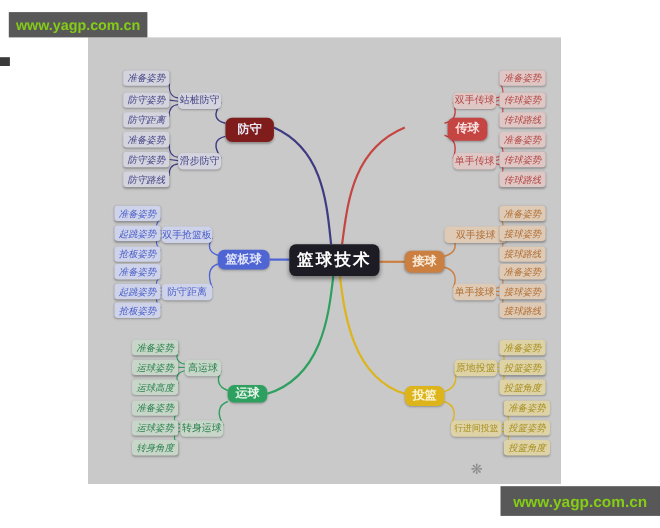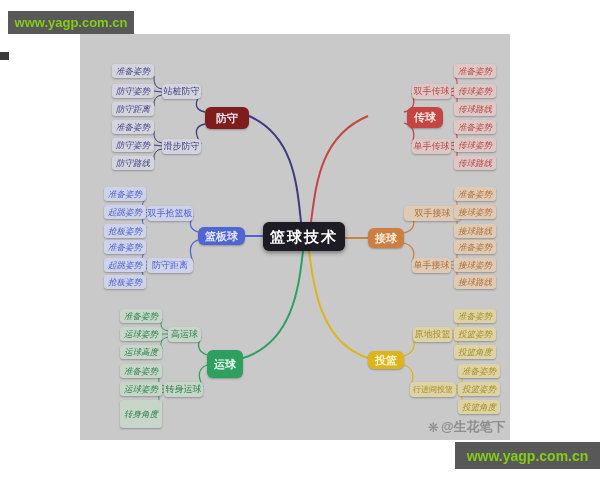--- a/index.html
+++ b/index.html
@@ -140,29 +140,29 @@
 <div class="n m b1" style="left:198px;top:227px;width:47px;height:18px">篮板球</div>
 <div class="n c t1" style="left:147px;top:206px;width:46px;height:15px">双手抢篮板</div>
 <div class="n l t1" style="left:104px;top:187px;width:42px;height:14px">准备姿势</div>
 <div class="n l t1" style="left:104px;top:205px;width:42px;height:14px">起跳姿势</div>
 <div class="n l t1" style="left:104px;top:224px;width:42px;height:14px">抢板姿势</div>
 <div class="n c t1" style="left:147px;top:258px;width:46px;height:15px">防守距离</div>
 <div class="n l t1" style="left:104px;top:240px;width:42px;height:14px">准备姿势</div>
 <div class="n l t1" style="left:104px;top:258px;width:42px;height:14px">起跳姿势</div>
 <div class="n l t1" style="left:104px;top:275px;width:42px;height:14px">抢板姿势</div>
 
-<div class="n m b2" style="left:207px;top:350px;width:36px;height:28px">运球</div>
+<div class="n m b2" style="left:207px;top:350px;width:36px;height:16px">运球</div>
 <div class="n c t2" style="left:168px;top:327px;width:33px;height:15px">高运球</div>
 <div class="n l t2" style="left:120px;top:309px;width:42px;height:14px">准备姿势</div>
 <div class="n l t2" style="left:120px;top:327px;width:42px;height:14px">运球姿势</div>
 <div class="n l t2" style="left:120px;top:345px;width:42px;height:14px">运球高度</div>
 <div class="n c t2" style="left:164px;top:382px;width:39px;height:15px">转身运球</div>
 <div class="n l t2" style="left:120px;top:364px;width:42px;height:14px">准备姿势</div>
 <div class="n l t2" style="left:120px;top:382px;width:42px;height:14px">运球姿势</div>
-<div class="n l t2" style="left:120px;top:400px;width:42px;height:28px">转身角度</div>
+<div class="n l t2" style="left:120px;top:400px;width:42px;height:14px">转身角度</div>
 
 <div class="n m b3" style="left:368px;top:107px;width:36px;height:21px">传球</div>
 <div class="n c t3" style="left:412px;top:84px;width:39px;height:15px">双手传球</div>
 <div class="n l t3" style="left:454px;top:64px;width:42px;height:14px">准备姿势</div>
 <div class="n l t3" style="left:454px;top:84px;width:42px;height:14px">传球姿势</div>
 <div class="n l t3" style="left:454px;top:102px;width:42px;height:14px">传球路线</div>
 <div class="n c t3" style="left:412px;top:139px;width:39px;height:15px">单手传球</div>
 <div class="n l t3" style="left:454px;top:120px;width:42px;height:14px">准备姿势</div>
 <div class="n l t3" style="left:454px;top:138px;width:42px;height:14px">传球姿势</div>
 <div class="n l t3" style="left:454px;top:156px;width:42px;height:14px">传球路线</div>
@@ -184,15 +184,14 @@
 <div class="n l t5" style="left:454px;top:345px;width:42px;height:14px">投篮角度</div>
 <div class="n c t5" style="left:410px;top:382px;width:46px;height:15px;font-size:8px">行进间投篮</div>
 <div class="n l t5" style="left:458px;top:364px;width:42px;height:14px">准备姿势</div>
 <div class="n l t5" style="left:458px;top:382px;width:42px;height:14px">投篮姿势</div>
 <div class="n l t5" style="left:458px;top:400px;width:42px;height:14px">投篮角度</div>
 
 <div class="wm wm-top">www.yagp.com.cn</div>
 <div class="wm wm-bottom">www.yagp.com.cn</div>
 <div class="credit">
   <span>❋</span>
-    <span>@生花笔下</span>
 </div>
 <div class="corner-mark"></div>
 
 </body></html>

